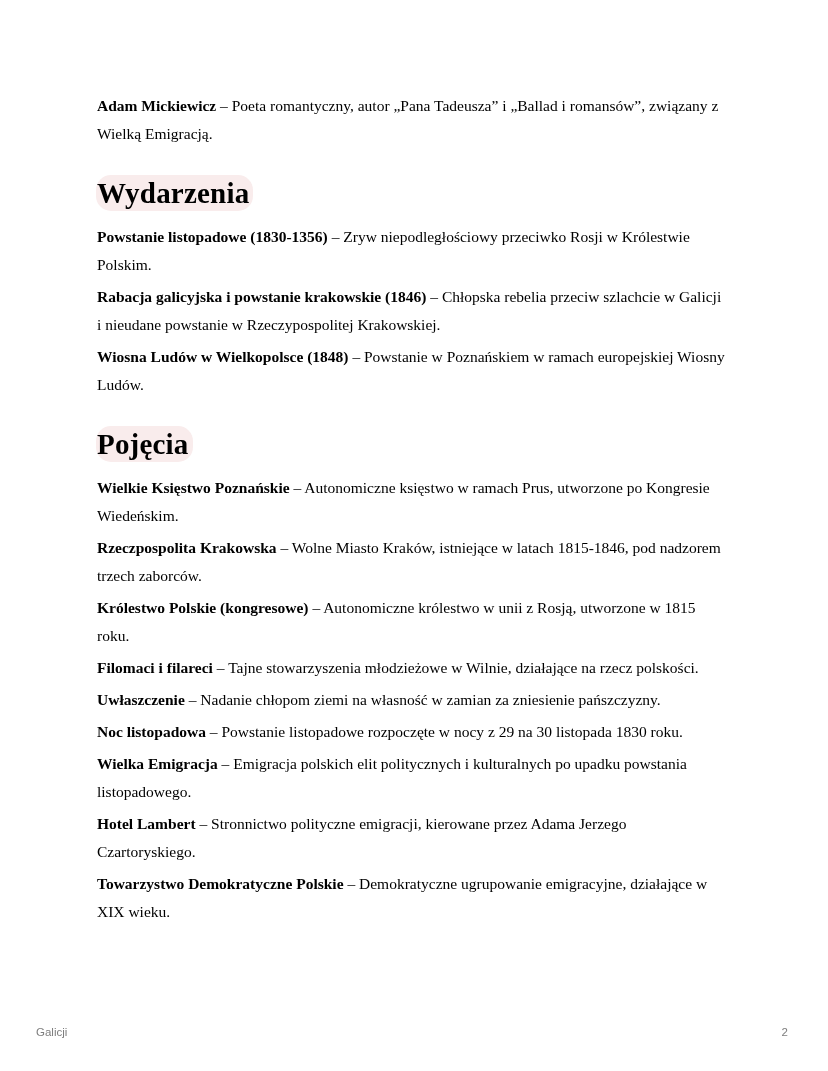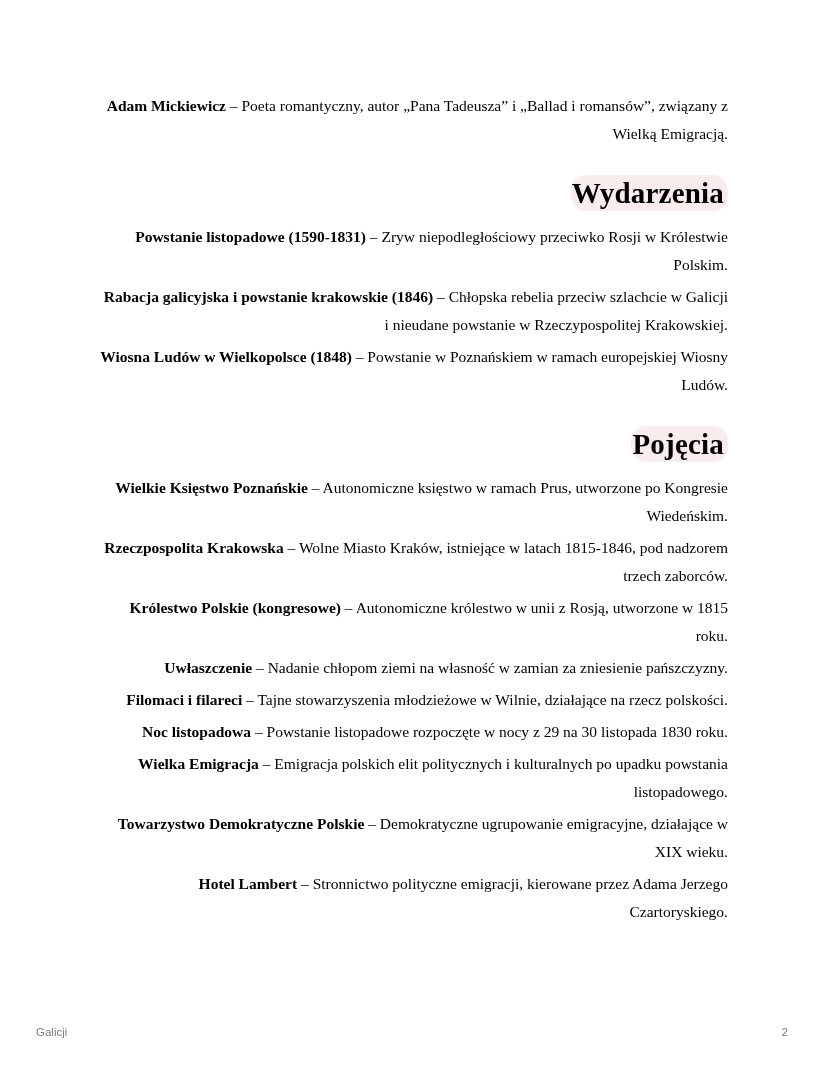--- a/index.html
+++ b/index.html
@@ -9,21 +9,20 @@
   }
   .page {
     position: relative;
     width: 828px;
     height: 1071px;
     background: #ffffff;
     font-family: "Liberation Serif", serif;
     color: #000000;
     overflow: hidden;
     box-sizing: border-box;
-    text-align: right;
   }
   .content {
     padding: 92px 100px 0 97px;
   }
   p.entry {
     margin: 0 0 4px 0;
     font-size: 15.5px;
     line-height: 28px;
   }
   p.entry strong {
@@ -57,35 +56,35 @@
 </head>
 <body>
 
 <div class="page">
   <div class="content">
 
     <p class="entry"><strong>Adam Mickiewicz</strong><span> – Poeta romantyczny, autor „Pana Tadeusza” i „Ballad i romansów”, związany z Wielką Emigracją.</span></p>
 
     <h2 class="section-heading"><span class="hl" style="background: rgb(249, 236, 236);">Wydarzenia</span></h2>
 
-    <p class="entry"><strong>Powstanie listopadowe (1590-1831)</strong><span> – Zryw niepodległościowy przeciwko Rosji w Królestwie Polskim.</span></p>
+    <p class="entry"><strong>Powstanie listopadowe (1830-1356)</strong><span> – Zryw niepodległościowy przeciwko Rosji w Królestwie Polskim.</span></p>
     <p class="entry"><strong>Rabacja galicyjska i powstanie krakowskie (1846)</strong><span> – Chłopska rebelia przeciw szlachcie w Galicji i nieudane powstanie w Rzeczypospolitej Krakowskiej.</span></p>
     <p class="entry"><strong>Wiosna Ludów w Wielkopolsce (1848)</strong><span> – Powstanie w Poznańskiem w ramach europejskiej Wiosny Ludów.</span></p>
 
     <h2 class="section-heading"><span class="hl" style="background: rgb(249, 236, 236);">Pojęcia</span></h2>
 
     <p class="entry"><strong>Wielkie Księstwo Poznańskie</strong><span> – Autonomiczne księstwo w ramach Prus, utworzone po Kongresie Wiedeńskim.</span></p>
     <p class="entry"><strong>Rzeczpospolita Krakowska</strong><span> – Wolne Miasto Kraków, istniejące w latach 1815-1846, pod nadzorem trzech zaborców.</span></p>
     <p class="entry"><strong>Królestwo Polskie (kongresowe)</strong><span> – Autonomiczne królestwo w unii z Rosją, utworzone w 1815 roku.</span></p>
+    <p class="entry"><strong>Filomaci i filareci</strong><span> – Tajne stowarzyszenia młodzieżowe w Wilnie, działające na rzecz polskości.</span></p>
     <p class="entry"><strong>Uwłaszczenie</strong><span> – Nadanie chłopom ziemi na własność w zamian za zniesienie pańszczyzny.</span></p>
-    <p class="entry"><strong>Filomaci i filareci</strong><span> – Tajne stowarzyszenia młodzieżowe w Wilnie, działające na rzecz polskości.</span></p>
     <p class="entry"><strong>Noc listopadowa</strong><span> – Powstanie listopadowe rozpoczęte w nocy z 29 na 30 listopada 1830 roku.</span></p>
     <p class="entry"><strong>Wielka Emigracja</strong><span> – Emigracja polskich elit politycznych i kulturalnych po upadku powstania listopadowego.</span></p>
+    <p class="entry"><strong>Hotel Lambert</strong><span> – Stronnictwo polityczne emigracji, kierowane przez Adama Jerzego Czartoryskiego.</span></p>
     <p class="entry"><strong>Towarzystwo Demokratyczne Polskie</strong><span> – Demokratyczne ugrupowanie emigracyjne, działające w XIX wieku.</span></p>
-    <p class="entry"><strong>Hotel Lambert</strong><span> – Stronnictwo polityczne emigracji, kierowane przez Adama Jerzego Czartoryskiego.</span></p>
 
   </div>
 
   <div class="footer">
     <span style="color: rgb(125, 125, 125);">Galicji</span>
     <span style="color: rgb(125, 125, 125);">2</span>
   </div>
 </div>
 
 </body></html>

